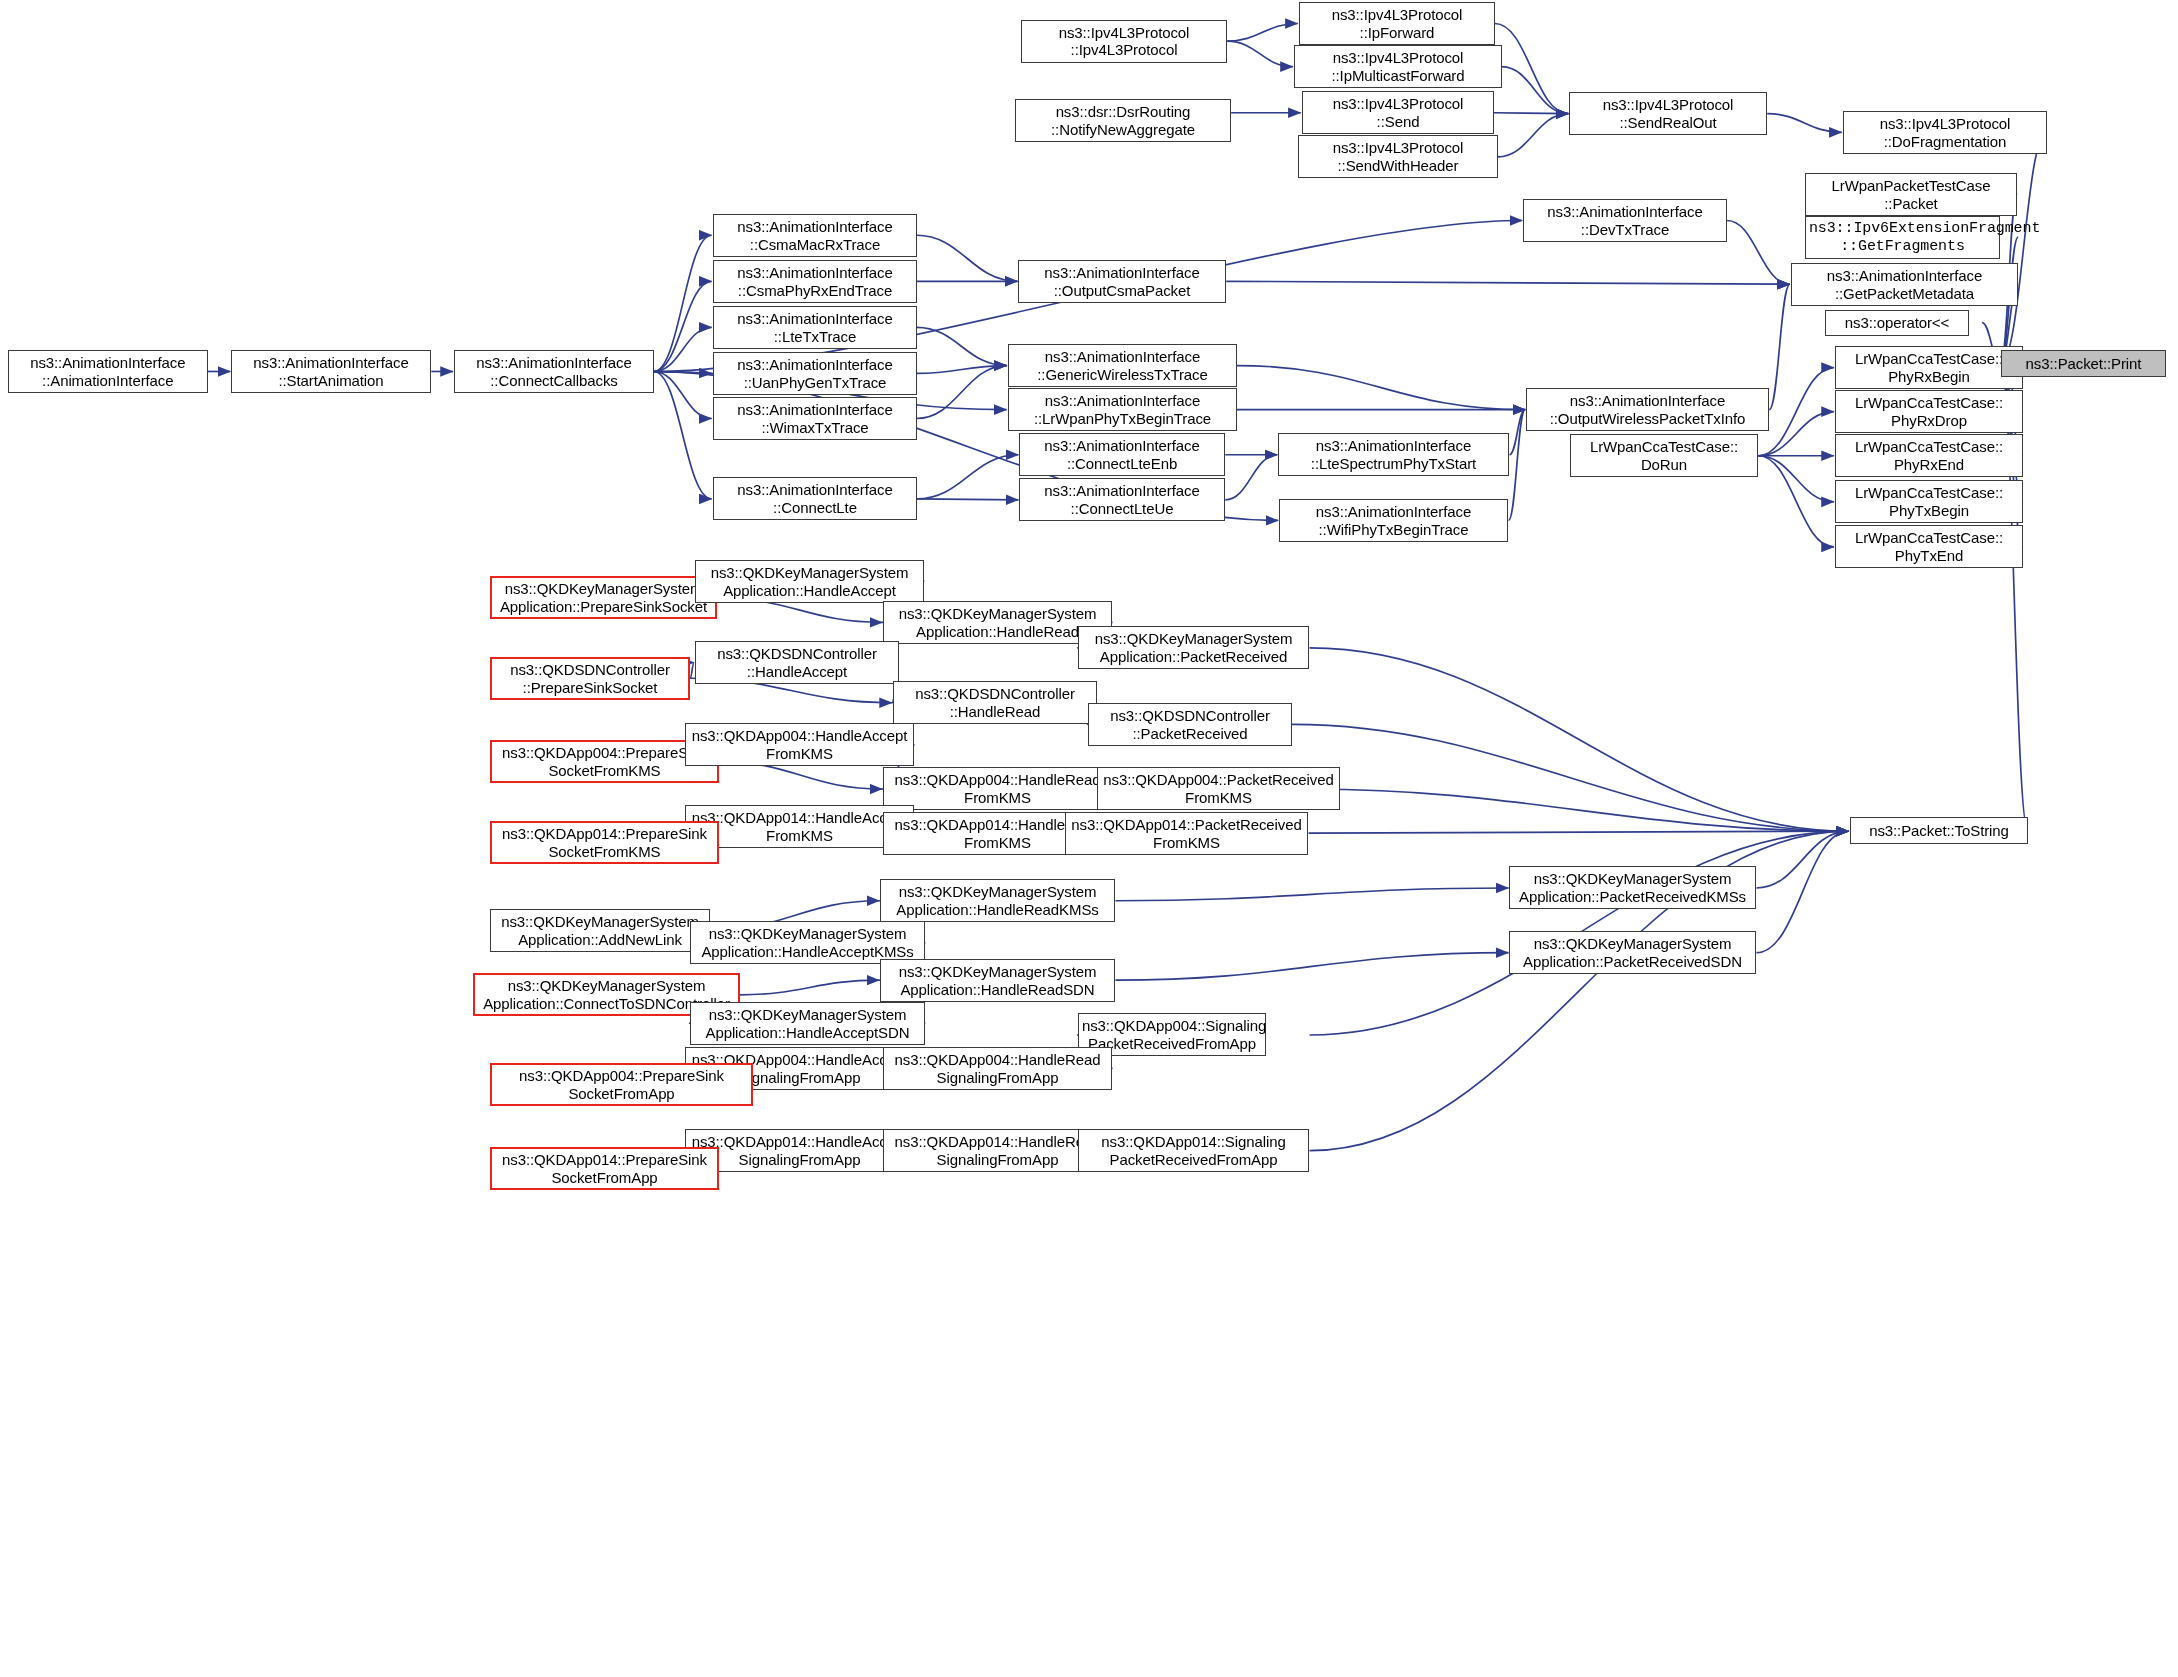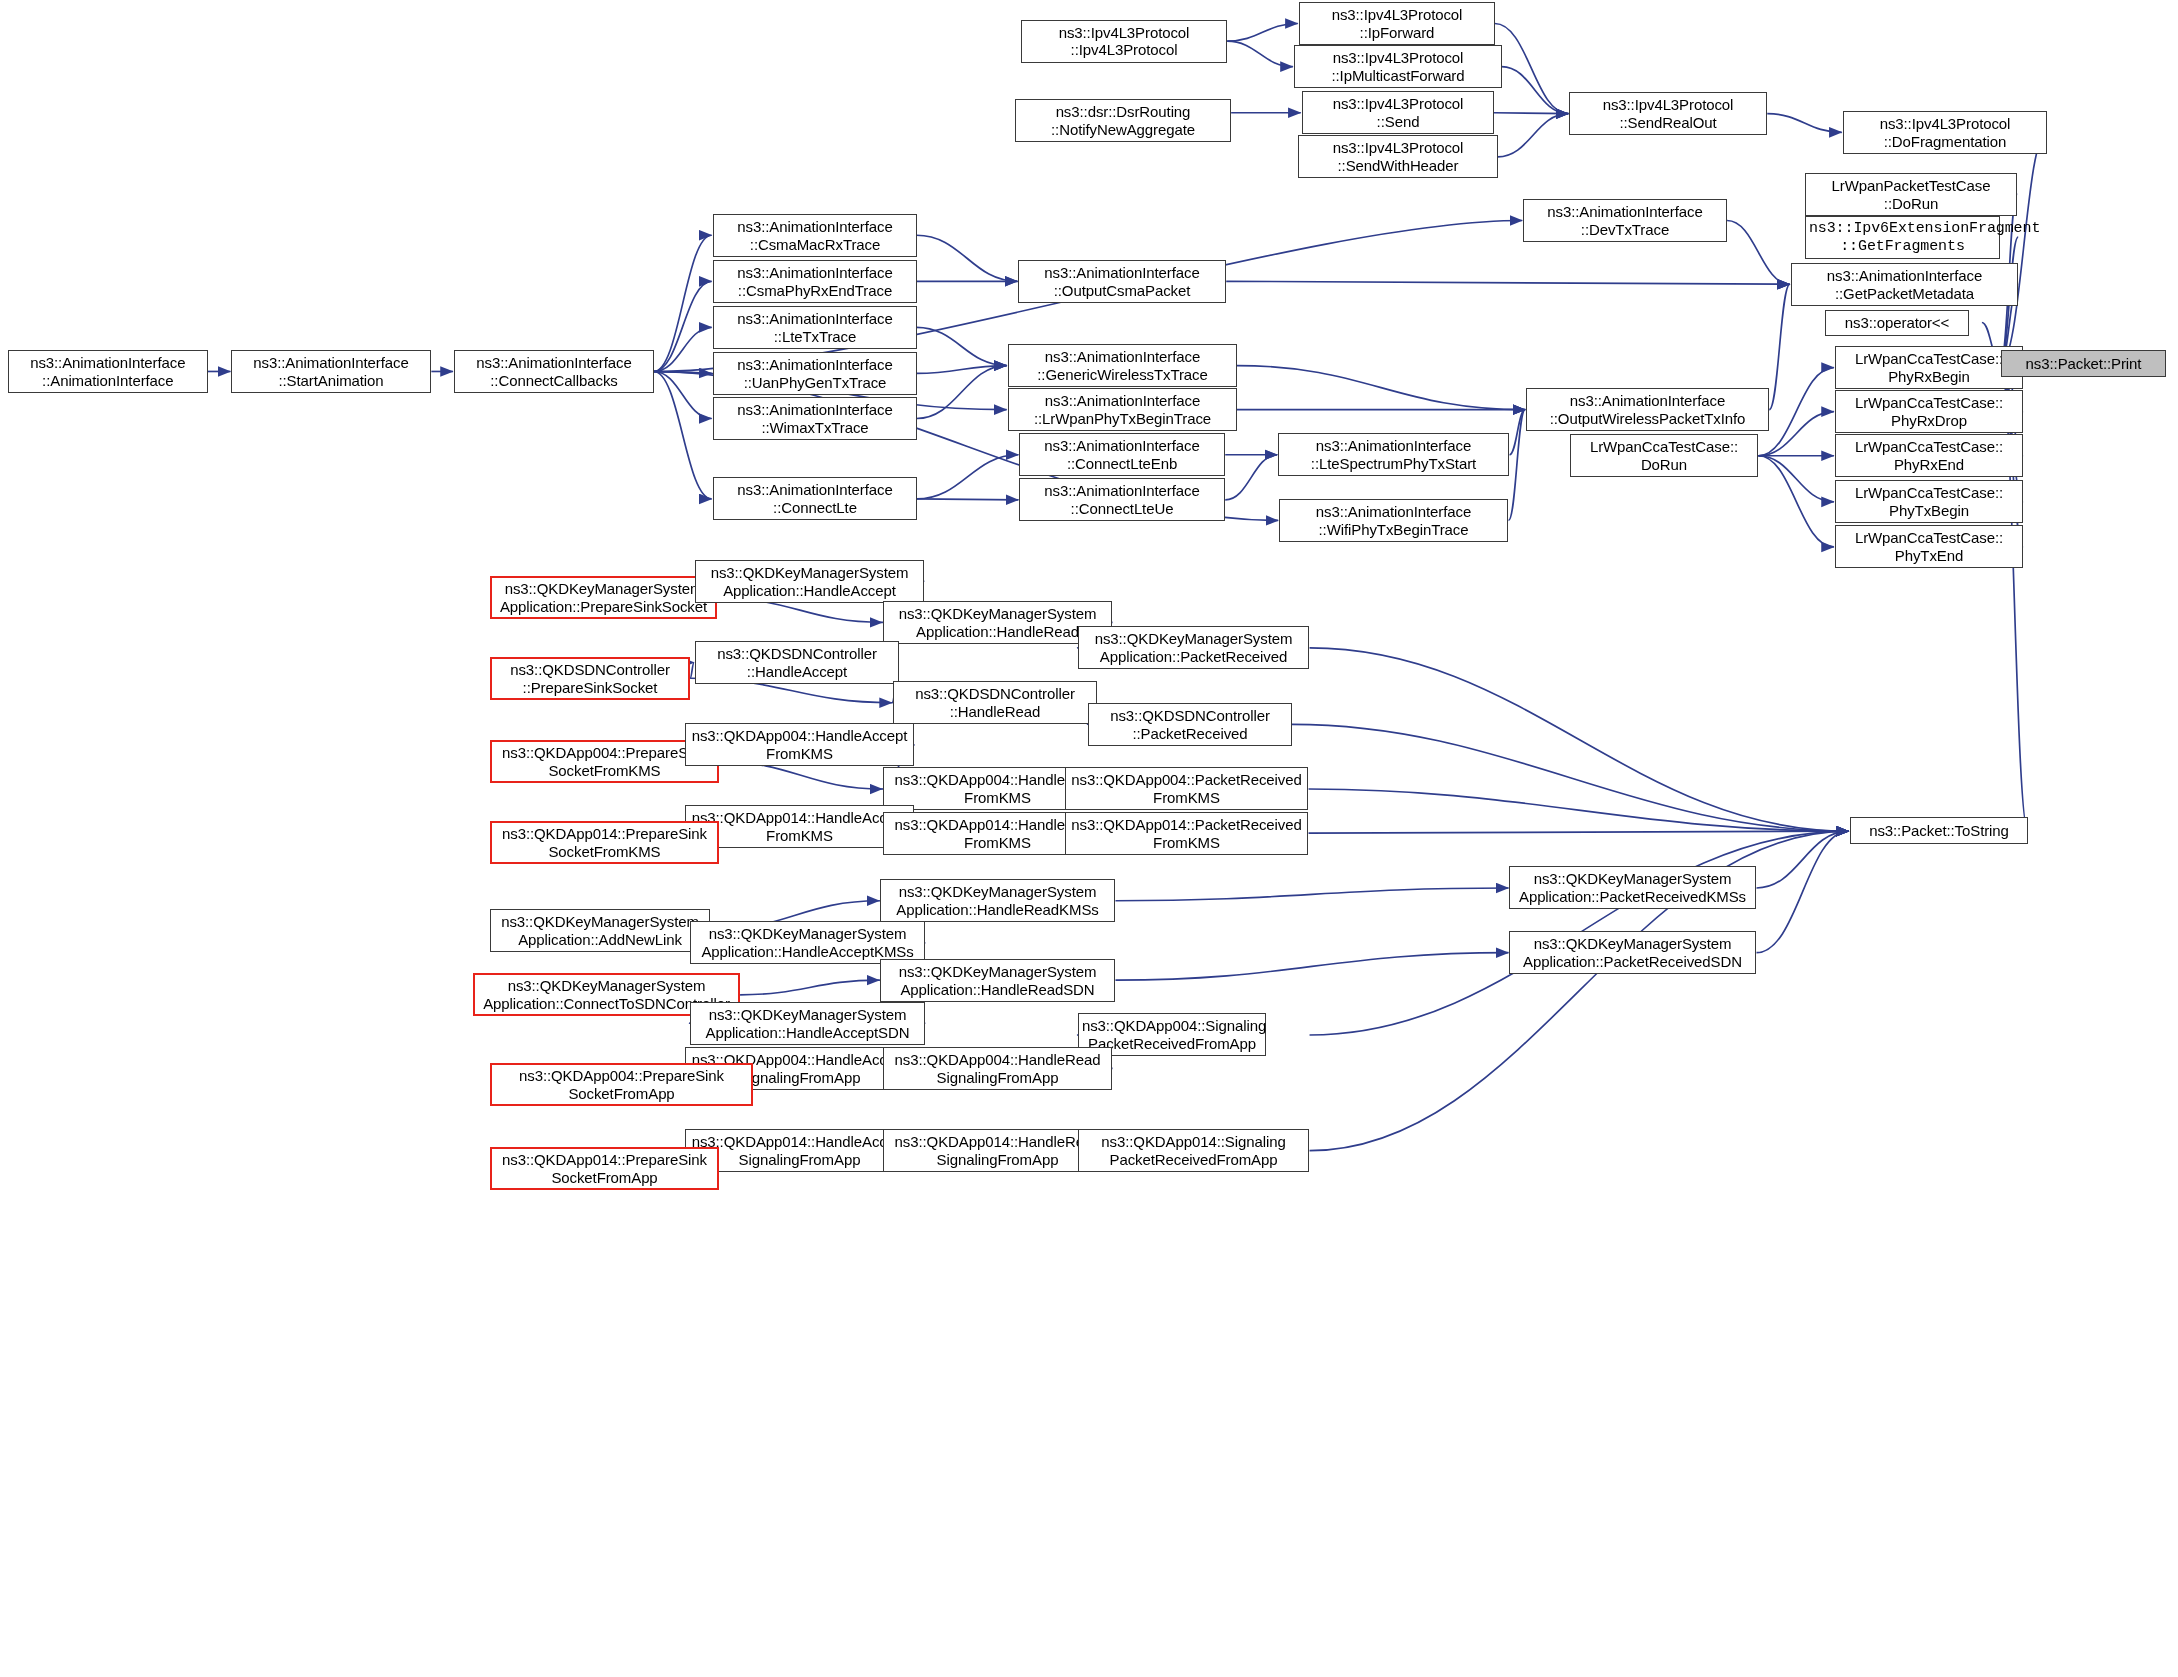--- a/index.html
+++ b/index.html
@@ -147,21 +147,21 @@
 ::NotifyNewAggregate</span></div>
       <div class="node" style="left: 1302px; top: 91px; width: 192px; height: 43px;"><span>ns3::Ipv4L3Protocol
 ::Send</span></div>
       <div class="node" style="left: 1298px; top: 135px; width: 200px; height: 43px;"><span>ns3::Ipv4L3Protocol
 ::SendWithHeader</span></div>
       <div class="node" style="left: 1569px; top: 92px; width: 198px; height: 43px;"><span>ns3::Ipv4L3Protocol
 ::SendRealOut</span></div>
       <div class="node" style="left: 1843px; top: 111px; width: 204px; height: 43px;"><span>ns3::Ipv4L3Protocol
 ::DoFragmentation</span></div>
       <div class="node" style="left: 1805px; top: 173px; width: 212px; height: 43px;"><span>LrWpanPacketTestCase
-::DoRun</span></div>
+::Packet</span></div>
       <div class="node" style="left: 1805px; top: 216px; width: 195px; height: 43px; font-family: Liberation Mono, monospace;"><span>ns3::Ipv6ExtensionFragment
 ::GetFragments</span></div>
       <div class="node" style="left: 1523px; top: 199px; width: 204px; height: 43px;"><span>ns3::AnimationInterface
 ::DevTxTrace</span></div>
       <div class="node" style="left: 1791px; top: 263px; width: 227px; height: 43px;"><span>ns3::AnimationInterface
 ::GetPacketMetadata</span></div>
       <div class="node" style="left: 1825px; top: 310px; width: 144px; height: 25.5px;"><span>ns3::operator&lt;&lt;</span></div>
       <div class="node" style="left: 1835px; top: 346px; width: 188px; height: 43px;"><span>LrWpanCcaTestCase::
 PhyRxBegin</span></div>
       <div class="node" style="left: 1835px; top: 390px; width: 188px; height: 43px;"><span>LrWpanCcaTestCase::
@@ -224,21 +224,21 @@
       <div class="node" style="left: 893px; top: 681px; width: 204px; height: 43px;"><span>ns3::QKDSDNController
 ::HandleRead</span></div>
       <div class="node" style="left: 1088px; top: 703px; width: 204px; height: 43px;"><span>ns3::QKDSDNController
 ::PacketReceived</span></div>
       <div class="node red" style="left: 490px; top: 740px; width: 229px; height: 43px;"><span>ns3::QKDApp004::PrepareSink
 SocketFromKMS</span></div>
       <div class="node" style="left: 685px; top: 723px; width: 229px; height: 43px;"><span>ns3::QKDApp004::HandleAccept
 FromKMS</span></div>
       <div class="node" style="left: 883px; top: 767px; width: 229px; height: 43px;"><span>ns3::QKDApp004::HandleRead
 FromKMS</span></div>
-      <div class="node" style="left: 1065px; top: 767px; width: 243px; height: 43px;"><span>ns3::QKDApp004::PacketReceived
+      <div class="node" style="left: 1097px; top: 767px; width: 243px; height: 43px;"><span>ns3::QKDApp004::PacketReceived
 FromKMS</span></div>
       <div class="node" style="left: 685px; top: 805px; width: 229px; height: 43px;"><span>ns3::QKDApp014::HandleAccept
 FromKMS</span></div>
       <div class="node red" style="left: 490px; top: 821px; width: 229px; height: 43px;"><span>ns3::QKDApp014::PrepareSink
 SocketFromKMS</span></div>
       <div class="node" style="left: 883px; top: 812px; width: 229px; height: 43px;"><span>ns3::QKDApp014::HandleRead
 FromKMS</span></div>
       <div class="node" style="left: 1065px; top: 812px; width: 243px; height: 43px;"><span>ns3::QKDApp014::PacketReceived
 FromKMS</span></div>
       <div class="node" style="left: 1850px; top: 817px; width: 178px; height: 27.4px; text-align: center;"><span>ns3::Packet::ToString</span></div>

